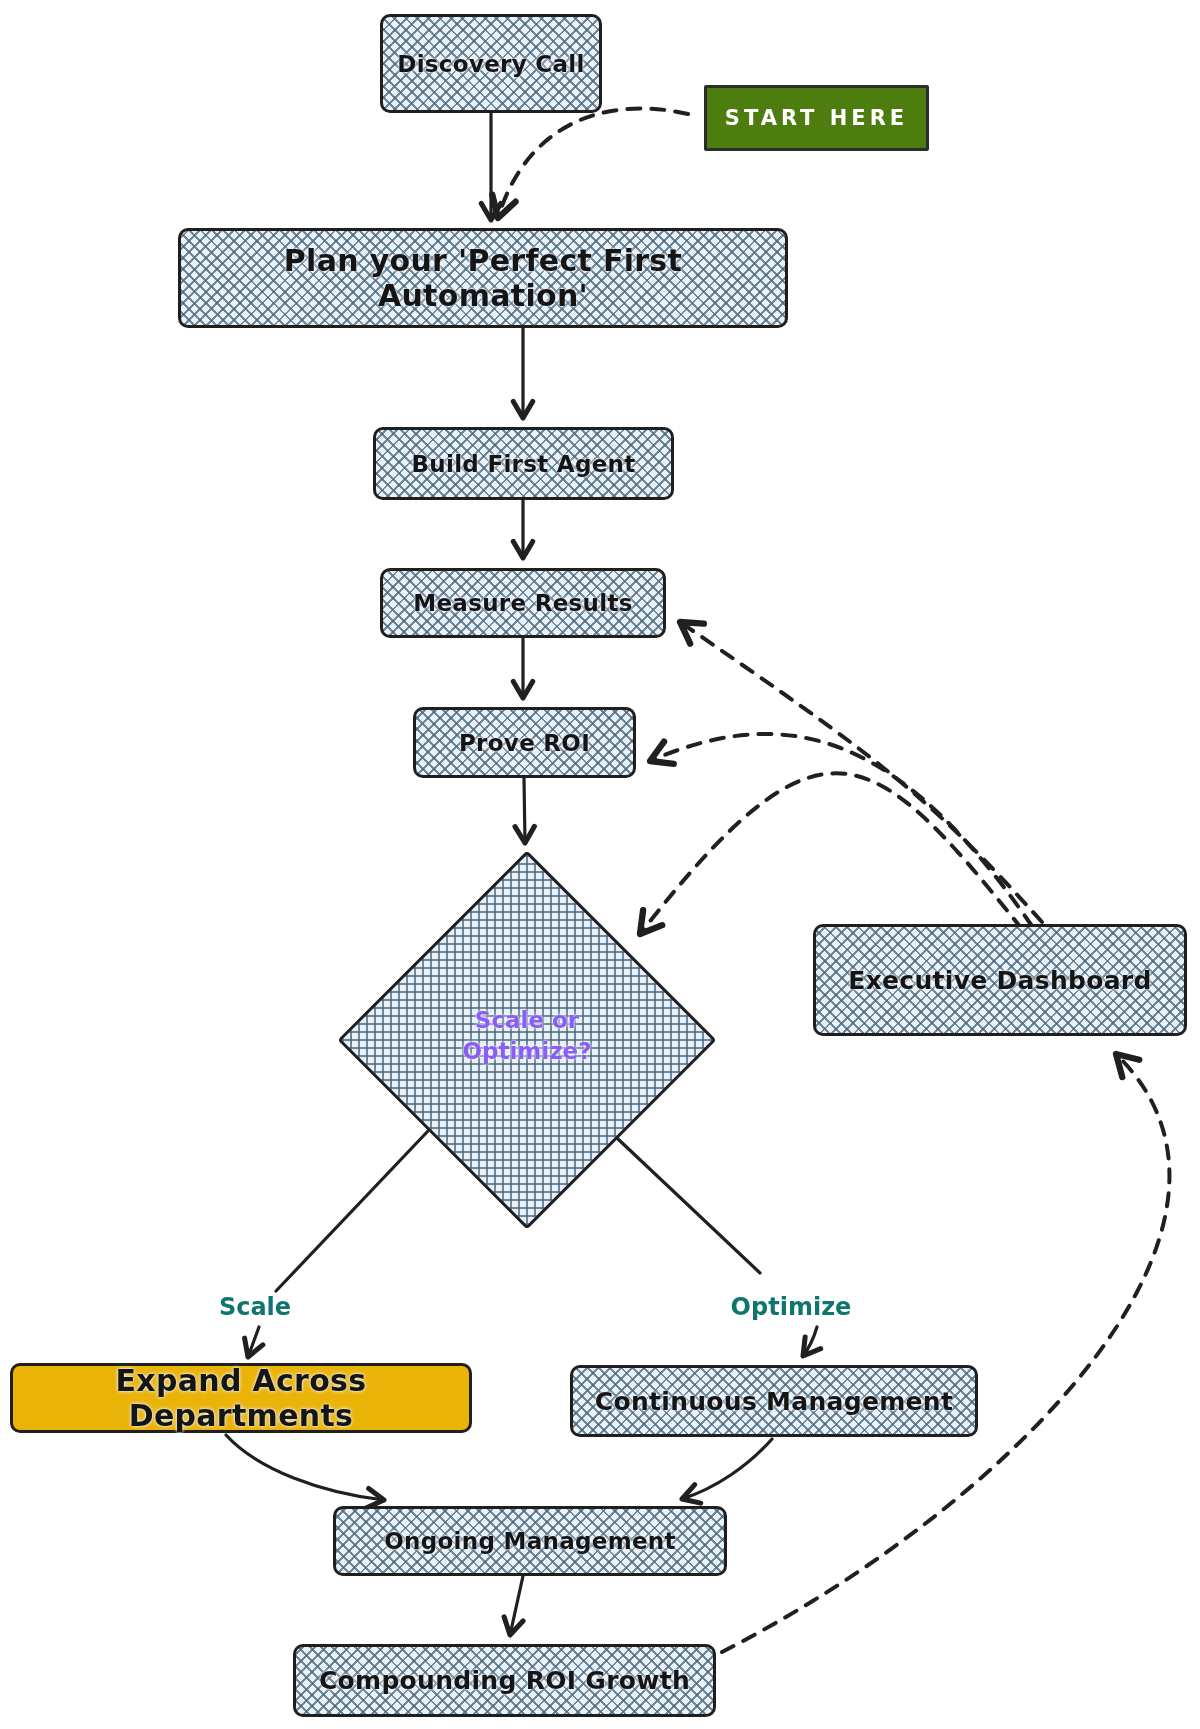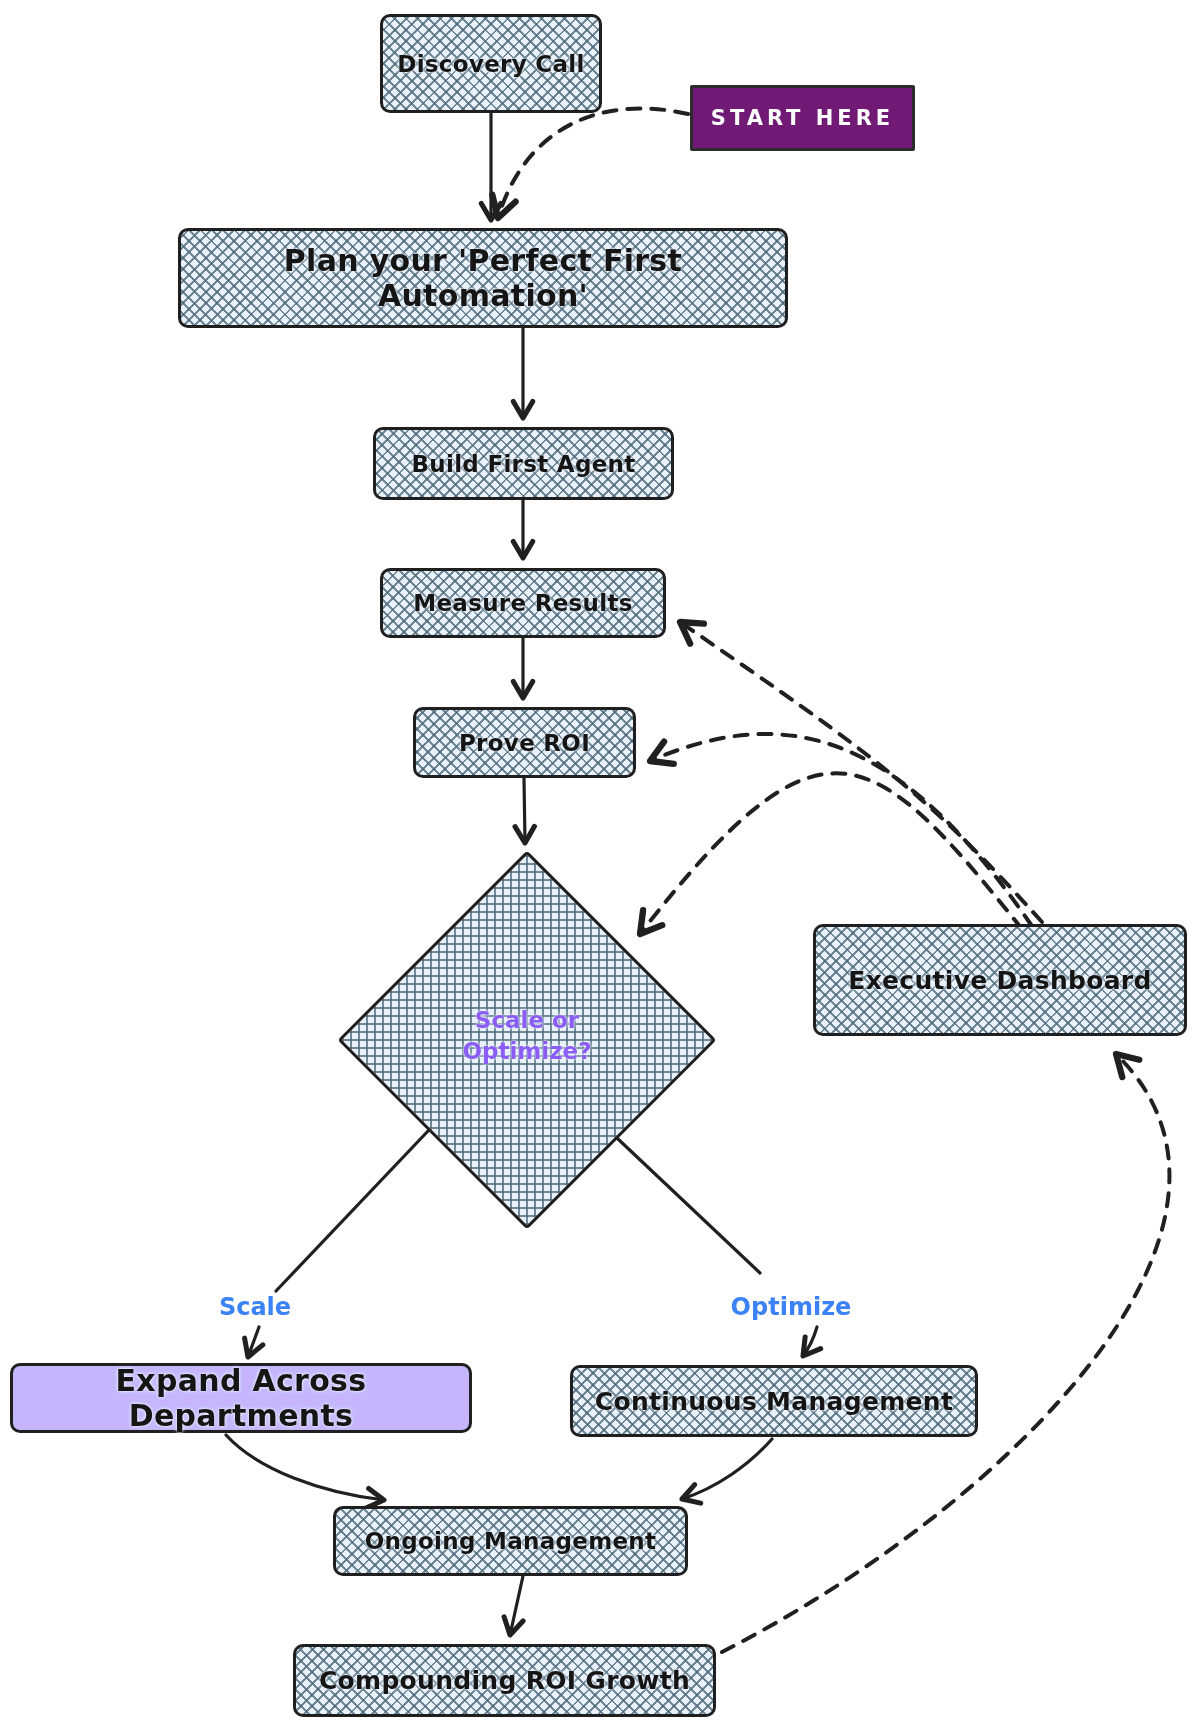--- a/index.html
+++ b/index.html
@@ -13,40 +13,40 @@
     text-align:center;box-sizing:border-box;border:3px solid #1f1f1f;border-radius:10px;
     color:#151515;font-weight:600;letter-spacing:.3px;
     text-shadow:0 0 4px rgba(238,246,255,.95),0 0 2px rgba(238,246,255,.95);
   }
   .hatch{
     background-color:#e9f1fb;
     background-image:
       repeating-linear-gradient(45deg, rgba(77,106,122,.78) 0 2px, transparent 2px 8px),
       repeating-linear-gradient(-45deg, rgba(77,106,122,.78) 0 2px, transparent 2px 8px);
   }
-  .plain{background:#c4b5fd;}
+  .plain{background:#eab308;}
   .diamond-shape{
     position:absolute;left:393px;top:906px;width:268px;height:268px;
     transform:rotate(45deg);box-sizing:border-box;border:3px solid #1f1f1f;border-radius:4px;
   }
   .diamond-label{
     position:absolute;left:407px;top:1005px;width:240px;
     text-align:center;color:#8b5cf6;font-weight:600;font-size:23px;line-height:1.35;
     white-space:pre-line;
     text-shadow:0 0 4px rgba(238,246,255,.95),0 0 2px rgba(238,246,255,.95);
   }
   .start-here{
     position:absolute;left:690px;top:85px;width:225px;height:66px;
     display:flex;align-items:center;justify-content:center;box-sizing:border-box;
     border:3px solid #2c2c2c;border-radius:2px;
     color:#ffffff;font-size:21px;font-weight:600;letter-spacing:4px;
   }
   .edge-label{
     position:absolute;transform:translate(-50%,-50%);
-    color:#3b82f6;font-weight:600;font-size:24px;
+    color:#0f766e;font-weight:600;font-size:24px;
   }
   .fs23{font-size:23px;} .fs25{font-size:25px;} .fs26{font-size:30px;} .fs30{font-size:30px;}
 </style>
 </head>
 <body>
 
 <div class="canvas">
 
   <svg class="wires" viewBox="0 0 1200 1729">
     <defs>
@@ -76,21 +76,21 @@
       <path d="M1032,926 C905,742 795,698 650,761" marker-end="url(#ah)"></path>
       <path d="M1022,929 C872,742 822,700 640,934" marker-end="url(#ah)"></path>
       <path d="M722,1652 C1015,1502 1288,1222 1116,1054" marker-end="url(#ah)"></path>
     </g>
   </svg>
 
   <div class="node hatch fs23" style="left:380px;top:14px;width:222px;height:99px;">
     <span>Discovery Call</span>
   </div>
 
-  <div class="start-here" style="background:#701a75;">
+  <div class="start-here" style="background:#4d7c0f;margin-left:14px;">
     <span>START HERE</span>
   </div>
 
   <div class="node hatch fs26" style="left:178px;top:228px;width:610px;height:100px;">
     <span>Plan your 'Perfect First Automation'</span>
   </div>
 
   <div class="node hatch fs23" style="left:373px;top:427px;width:301px;height:73px;">
     <span>Build First Agent</span>
   </div>
@@ -115,21 +115,21 @@
   <div class="edge-label" style="left:791px;top:1307px;">Optimize</div>
 
   <div class="node plain fs30" style="left:10px;top:1363px;width:462px;height:70px;">
     <span>Expand Across Departments</span>
   </div>
 
   <div class="node hatch fs25" style="left:570px;top:1365px;width:408px;height:72px;">
     <span>Continuous Management</span>
   </div>
 
-  <div class="node hatch fs23" style="left:333px;top:1506px;width:355px;height:70px;text-align:center;">
+  <div class="node hatch fs23" style="left:333px;top:1506px;width:394px;height:70px;text-align:center;">
     <span>Ongoing Management</span>
   </div>
 
   <div class="node hatch fs25" style="left:293px;top:1644px;width:423px;height:73px;">
     <span>Compounding ROI Growth</span>
   </div>
 
 </div>
 
 </body></html>

